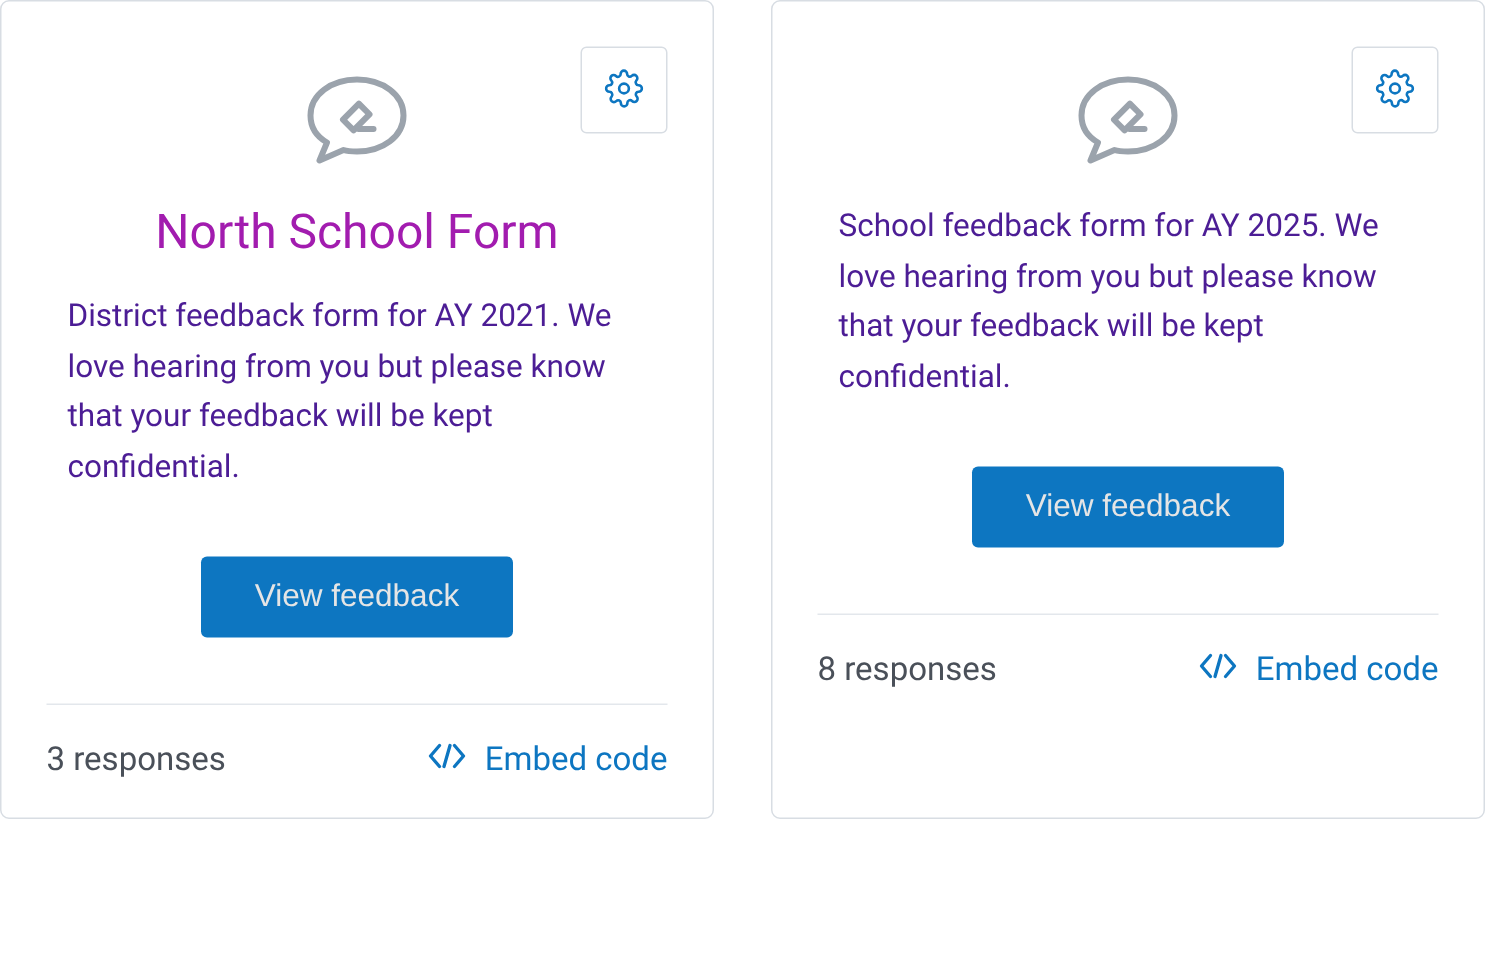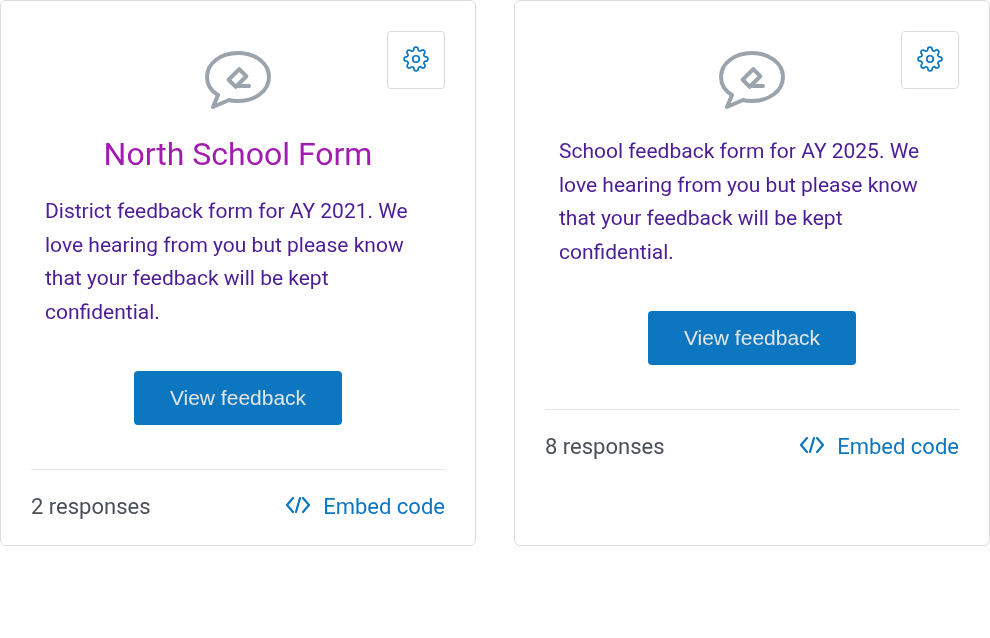--- a/index.html
+++ b/index.html
@@ -108,21 +108,21 @@
       <svg width="74" height="66" viewBox="0 0 74 66" fill="none">
         <path d="M 37 4 C 20 4 6 14 6 28 C 6 36 10 42 17 46 L 12 58 L 28 51 C 31 52 34 52 37 52 C 54 52 68 42 68 28 C 68 14 54 4 37 4 Z" stroke="#9ba3ac" stroke-width="4" fill="none" stroke-linejoin="round"></path>
         <path d="M 29 24 L 44 24 L 44 34 L 29 34 Z" stroke="#9ba3ac" stroke-width="4" fill="none" transform="rotate(-45 36.5 29)" stroke-linejoin="round" stroke-linecap="round"></path>
         <line x1="38" y1="37" x2="48" y2="37" stroke="#9ba3ac" stroke-width="4" stroke-linecap="round"></line>
       </svg>
     </div>
     <h2 class="card-title">North School Form</h2>
     <p class="card-description">District feedback form for AY 2021. We love hearing from you but please know that your feedback will be kept confidential.</p>
     <button class="view-btn">View feedback</button>
     <div class="card-footer">
-      <span class="responses-text">2 responses</span>
+      <span class="responses-text">3 responses</span>
       <a class="embed-link">
         <span>
           <svg width="26" height="18" viewBox="0 0 26 18" fill="none" stroke="#0d76c1" stroke-width="2.2" stroke-linecap="round" stroke-linejoin="round">
             <polyline points="8,2 2,9 8,16"></polyline>
             <polyline points="18,2 24,9 18,16"></polyline>
             <line x1="15" y1="2" x2="11" y2="16"></line>
           </svg>
         </span>
         <span>Embed code</span>
       </a>

